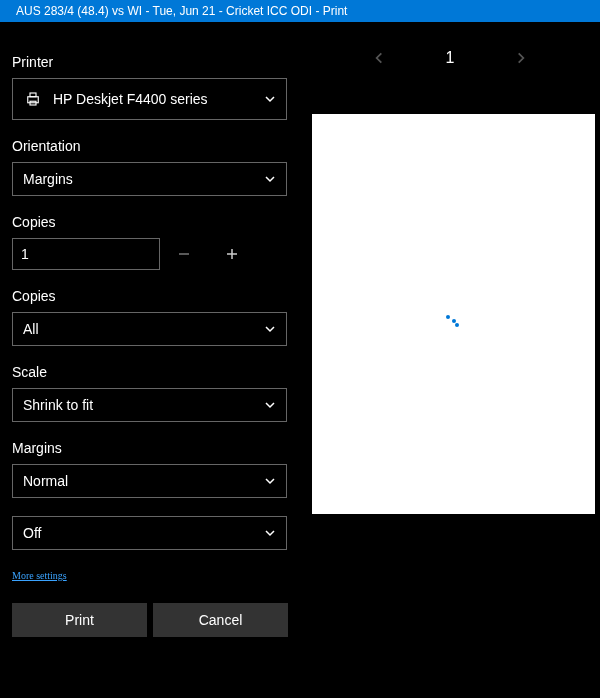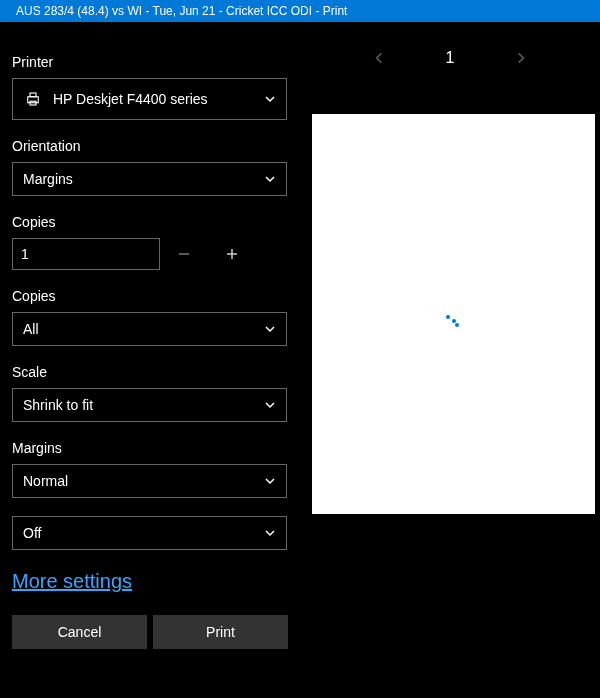--- a/index.html
+++ b/index.html
@@ -10,21 +10,21 @@
   .field-label { font-size: 14px; color: #fff; margin-top: 0; margin-bottom: 8px; }
   .first-label { margin-top: 20px; }
   .select-box { height: 34px; border: 1px solid #666; background: #000; color: #fff; display: flex; align-items: center; padding: 6px 10px; font-size: 14px; width: 275px; position: relative; cursor: pointer; }
   .printer-box { height: 42px; }
   .select-box .chev { margin-left: auto; }
   svg { display: block; }
   .section-gap { height: 18px; }
   .copies-row { display: flex; align-items: center; gap: 0; }
   .copies-input { width: 148px; height: 32px; background:#000; border:1px solid #666; color:#fff; font-size:14px; padding:0 8px; }
   .step-btn { width:48px; height:32px; display:flex; align-items:center; justify-content:center; color:#888; cursor:pointer; }
-  .more-link { color:#3aa3ff; text-decoration: underline; font-size:20px; margin-top:20px; cursor:pointer; width:fit-content; }
+  .more-link { color:#3aa3ff; text-decoration: underline; font-size:10px; margin-top:20px; cursor:pointer; width:fit-content;font-family:Liberation Serif, serif; }
   .actions { display:flex; gap:6px; margin-top:22px; }
   .action-btn { flex:0 0 135px; height:34px; background:#333; color:#fff; border:none; font-size:14px; cursor:pointer; }
   .preview { flex:1; position:relative; }
   .pager { display:flex; align-items:center; justify-content:center; gap:60px; height:72px; color:#fff; }
   .pager .arrow { color:#555; cursor:pointer; }
   .page-num { font-size:16px; }
   .page-surface { position:absolute; top:92px; left:12px; right:5px; height:400px; background:#fff; }
   .spinner { position:absolute; top:50%; left:50%; transform:translate(-50%,-50%); }
   .spinner span { display:inline-block; width:4px; height:4px; border-radius:50%; background:#0078d7; margin:0 1px; }
   .spinner span:nth-child(2){ position:relative; top:4px; }
@@ -124,22 +124,22 @@
       <span class="chev">
         <svg width="12" height="12" viewBox="0 0 12 12">
             <path d="M2 4 L6 8 L10 4" stroke="#fff" stroke-width="1.5" fill="none"></path>
           </svg>
       </span>
     </div>
 
     <a class="more-link">More settings</a>
 
     <div class="actions">
+      <button class="action-btn">Print</button>
       <button class="action-btn">Cancel</button>
-      <button class="action-btn">Print</button>
     </div>
   </div>
 
   <div class="preview">
     <div class="pager">
       <span class="arrow">
         <svg width="14" height="14" viewBox="0 0 12 12">
             <path d="M8 2 L4 6 L8 10" stroke="#555" stroke-width="1.5" fill="none"></path>
           </svg>
       </span>

